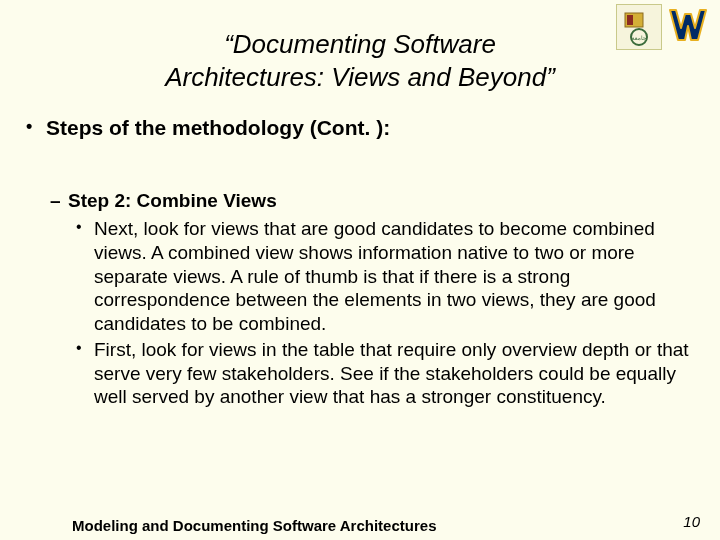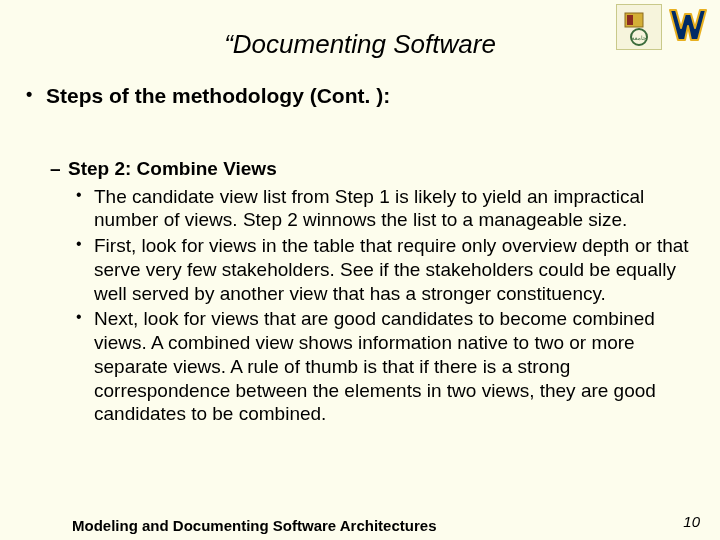--- a/index.html
+++ b/index.html
@@ -135,33 +135,33 @@
   </div>
   <div class="flying-wv">
     <svg width="44" height="40" viewBox="0 0 44 40">
       <path d="M2 4 L8 4 L13 22 L17 8 L23 8 L27 22 L32 4 L38 4 L30 34 L23 34 L20 20 L17 34 L10 34 Z" fill="#002b66" stroke="#e8b020" stroke-width="2" stroke-linejoin="round"></path>
     </svg>
   </div>
 </div>
 
 <div class="title">
   <span>“Documenting Software</span><br>
+  <span>Architectures: Views and Beyond”</span>
 </div>
 
 <div class="content">
   <ul class="main-bullet">
     <li>
       <span>Steps of the methodology (Cont. ):</span>
       <ul class="sub-dash">
         <li>
           <span>Step 2: Combine Views</span>
           <ul class="sub-bullet">
-            <li>The candidate view list from Step 1 is likely to yield an impractical number of views. Step 2 winnows the list to a manageable size.</li>
+            <li>Next, look for views that are good candidates to become combined views. A combined view shows information native to two or more separate views. A rule of thumb is that if there is a strong correspondence between the elements in two views, they are good candidates to be combined.</li>
             <li>First, look for views in the table that require only overview depth or that serve very few stakeholders. See if the stakeholders could be equally well served by another view that has a stronger constituency.</li>
-            <li>Next, look for views that are good candidates to become combined views. A combined view shows information native to two or more separate views. A rule of thumb is that if there is a strong correspondence between the elements in two views, they are good candidates to be combined.</li>
           </ul>
         </li>
       </ul>
     </li>
   </ul>
 </div>
 
 <div class="footer">Modeling and Documenting Software Architectures</div>
 <div class="page-num">10</div>
 

